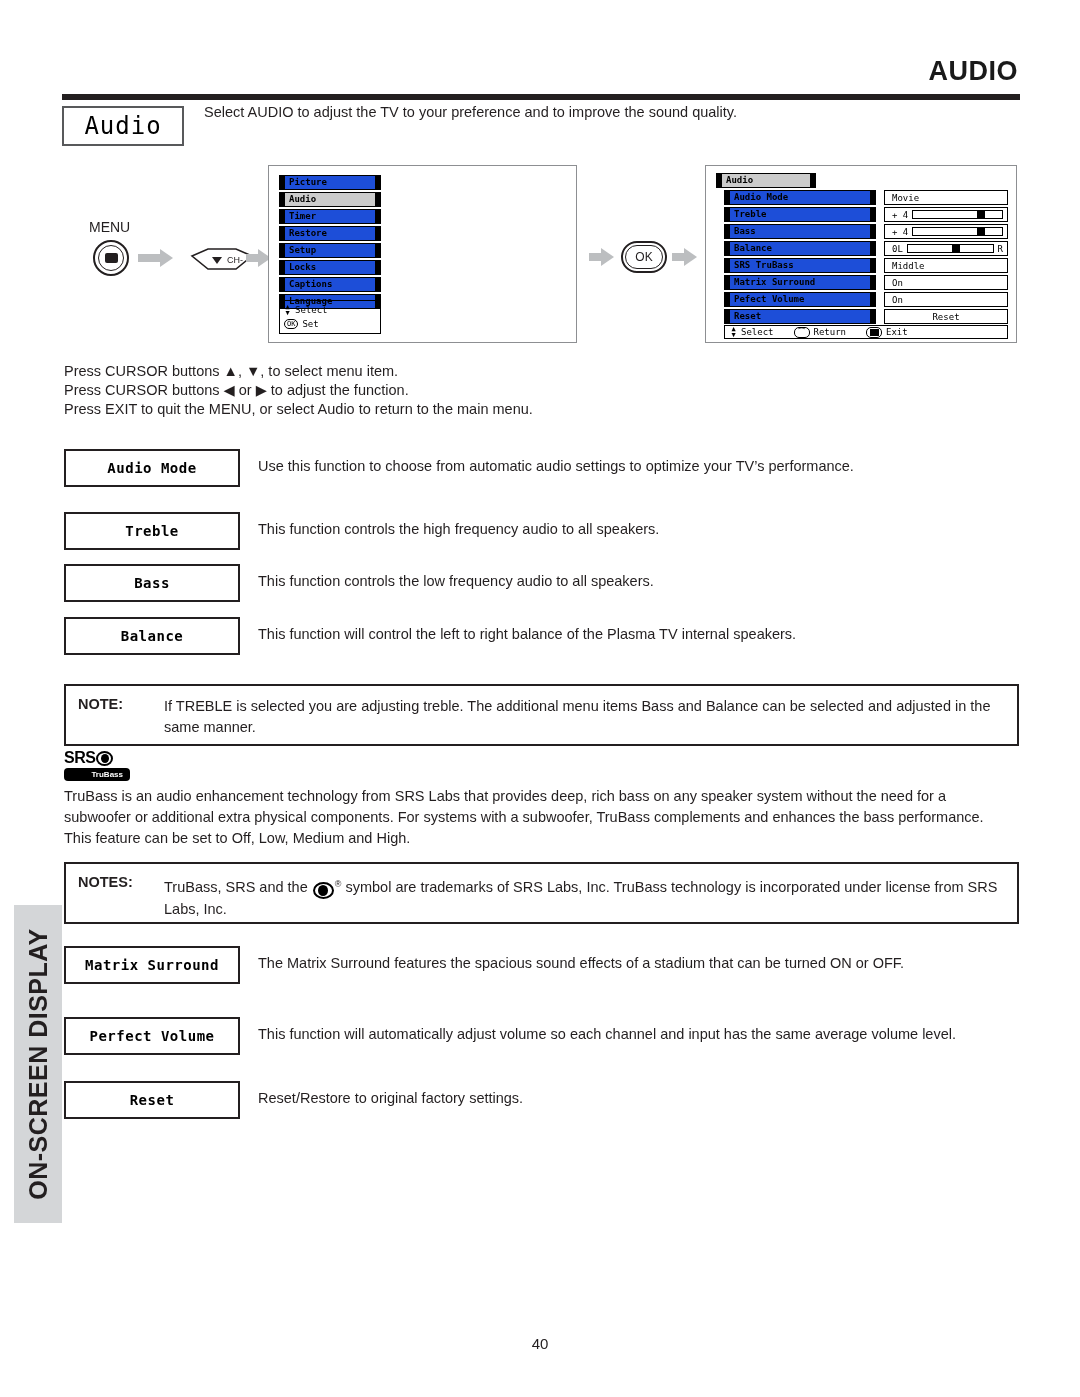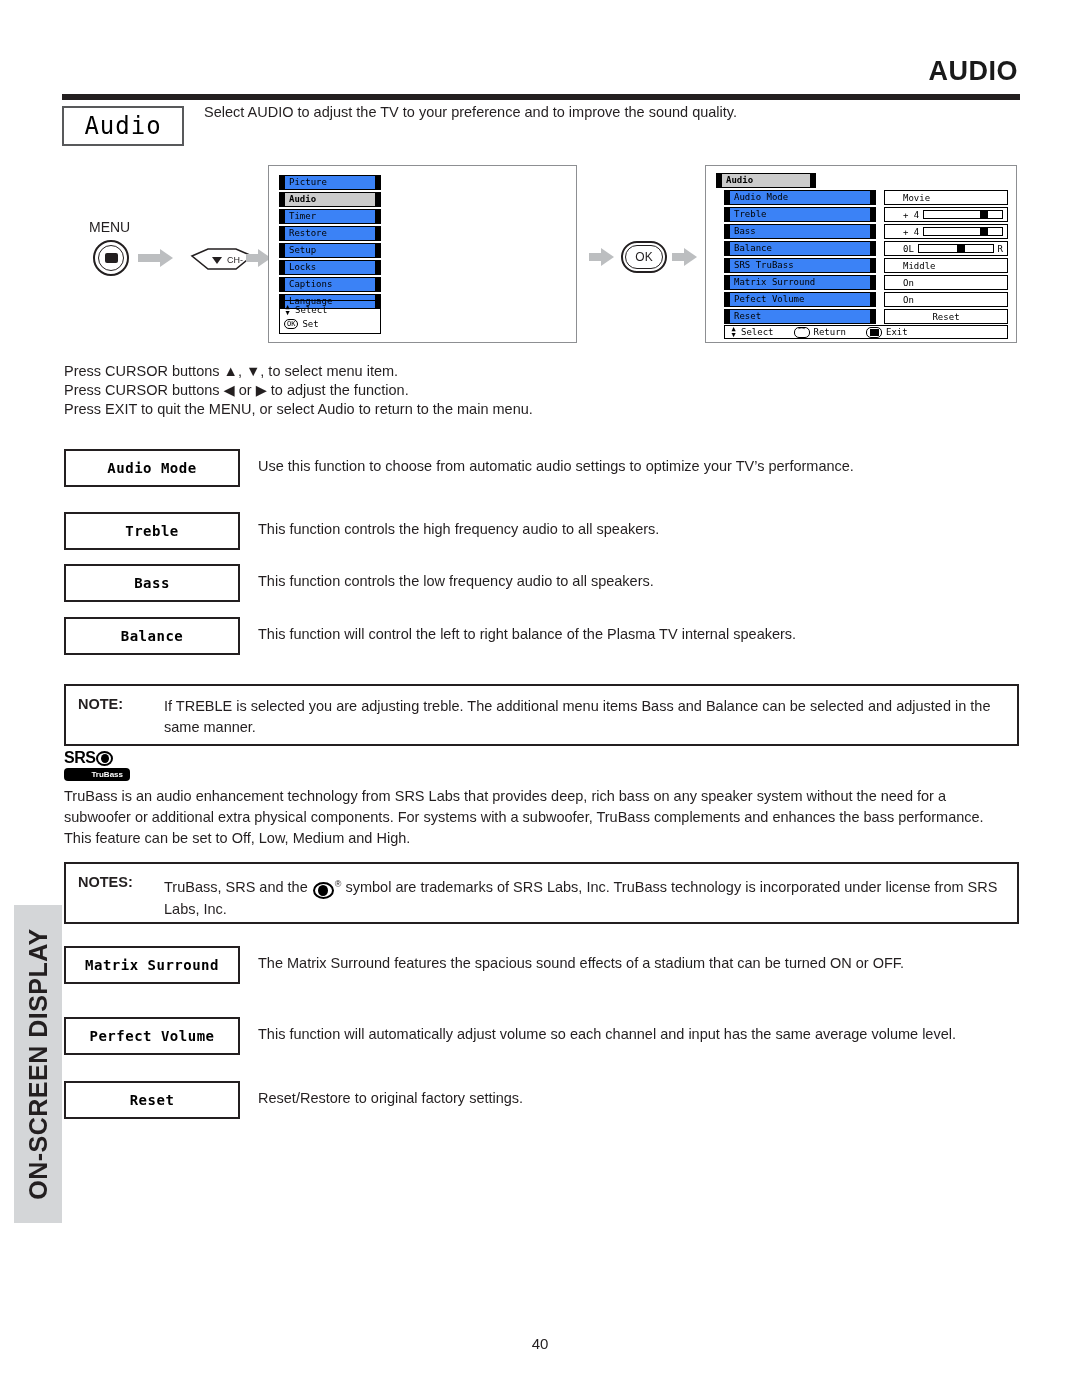--- a/index.html
+++ b/index.html
@@ -95,29 +95,30 @@
     position: relative;
     height: 15px;
     margin: 0 0 2px 0;
     box-sizing: border-box;
   }
   
   .osd-item {
     position: relative;
     height: 15px;
     border: 1px solid #000;
-    background: #3b82f6;
+    background: #1d4ed8;
     box-sizing: border-box;
     display: flex;
     align-items: center;
     font-family: "DejaVu Sans Mono", monospace;
     font-size: 9px;
     line-height: 1;
     padding-left: 9px;
     color: #000;
+    font-weight: bold;
   }
   .osd-item::before,
   .osd-item::after {
     content: "";
     position: absolute;
     top: -1px;
     width: 6px;
     height: 15px;
     background: #000;
   }
@@ -183,21 +184,21 @@
   .osd-value {
     position: relative;
     height: 15px;
     margin-bottom: 2px;
     border: 1px solid #000;
     box-sizing: border-box;
     display: flex;
     align-items: center;
     font-family: "DejaVu Sans Mono", monospace;
     font-size: 9px;
-    padding-left: 18px;
+    padding-left: 7px;
     background: #fff;
   }
   .osd-value.centered { justify-content: center; padding-left: 0; }
   .slider-wrap {
     display: flex;
     align-items: center;
     gap: 4px;
     width: 100%;
     padding-right: 4px;
     box-sizing: border-box;

